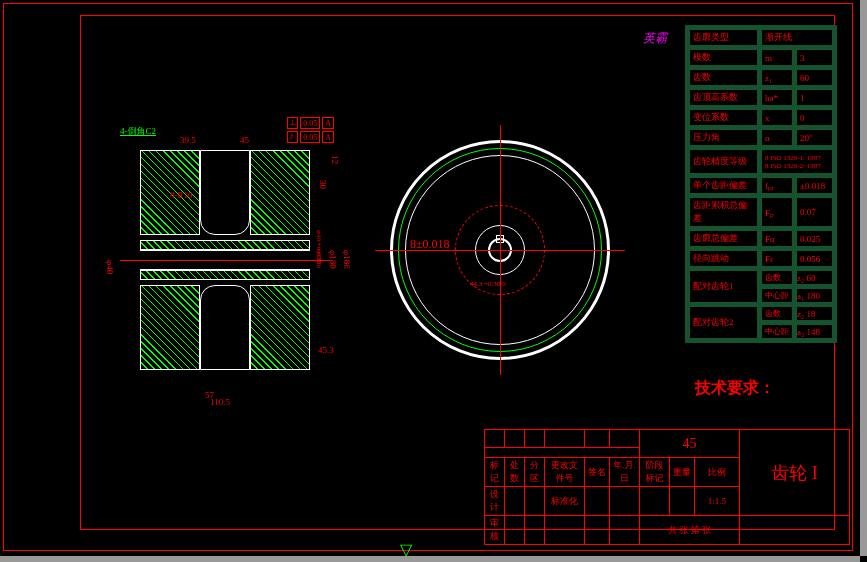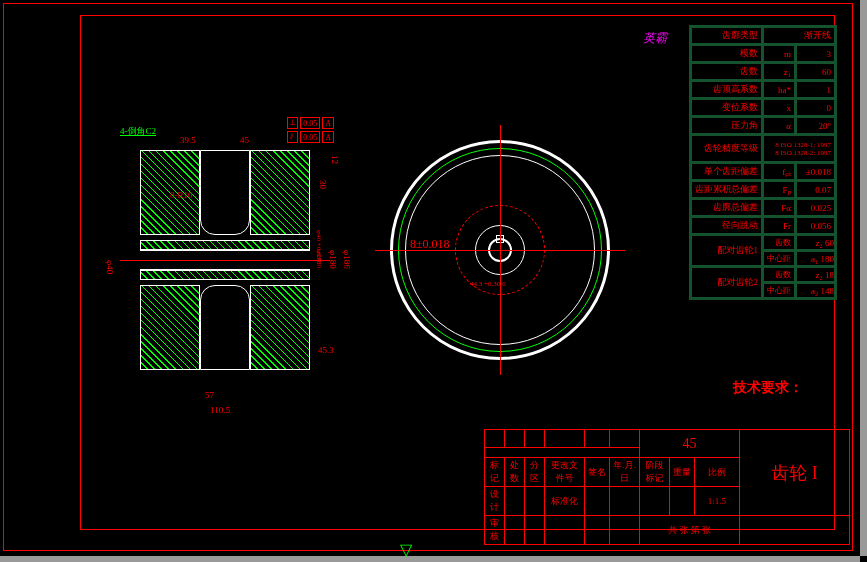--- a/index.html
+++ b/index.html
@@ -35,42 +35,42 @@
     top: 15px; left: 80px;
     width: 755px; height: 515px;
     border: 1px solid #ff0000;
   }
   .chart-data-table {
     position: absolute;
     top: 25px; right: 30px;
     border-collapse: collapse;
   }
   .chart-data-table td {
-    border: 3px solid #14532d;
-    color: #ff0000;
-    text-align: right;
+    border: 5px solid #14532d;
+    color: #ff0000;
+    text-align: left;
     font-size: 9px;
     padding: 1px 3px;
     height: 16px;
   }
   .chart-data-table .col-name { width: 72px; }
   .chart-data-table .col-sym { width: 28px; }
   .chart-data-table .col-val { width: 40px; }
   .brand {
     position: absolute;
     top: 30px; right: 200px;
     color: #ff00ff;
     font-size: 12px;
     font-style: italic;
   }
   .tech-req {
     position: absolute;
-    top: 380px; right: 64px;
-    color: #ff0000;
-    font-size: 14px;
+    top: 380px; right: 92px;
+    color: #ff0000;
+    font-size: 16px;
     line-height: 16px;
   }
   .title-block {
     position: absolute;
     bottom: 17px; right: 17px;
     border-collapse: collapse;
   }
   .title-block td {
     border: 1px solid #ff0000;
     color: #ff0000;
@@ -295,21 +295,21 @@
 
     <div class="centerline-h" style="top:110px;left:-20px;width:210px"></div>
   </div>
 
   <div class="dim-text green" style="top:25px;left:20px">4-倒角C2</div>
   <div class="dim-text" style="top:35px;left:80px">39.5</div>
   <div class="dim-text" style="top:35px;left:140px">45</div>
   <div class="dim-text" style="top:90px;left:70px">8-R10</div>
   <div class="dim-text" style="top:160px;left:5px;writing-mode:vertical-rl">φ40</div>
   <div class="dim-text" style="top:290px;left:105px">57</div>
-  <div class="dim-text" style="top:305px;left:110px">110.5</div>
+  <div class="dim-text" style="top:297px;left:110px">110.5</div>
   <div class="dim-text" style="top:150px;left:228px;writing-mode:vertical-rl">φ180</div>
   <div class="dim-text" style="top:150px;left:242px;writing-mode:vertical-rl">φ186</div>
   <div class="dim-text" style="top:150px;left:215px;writing-mode:vertical-rl;font-size:7px">φ175</div>
   <div class="dim-text" style="top:245px;left:218px">45.3</div>
   <div class="dim-text" style="top:55px;left:230px;writing-mode:vertical-rl">12</div>
   <div class="dim-text" style="top:80px;left:218px;writing-mode:vertical-rl">30</div>
 
   <table class="gdt-box" style="top:15px;left:185px">
     <tbody>
         <tr>

